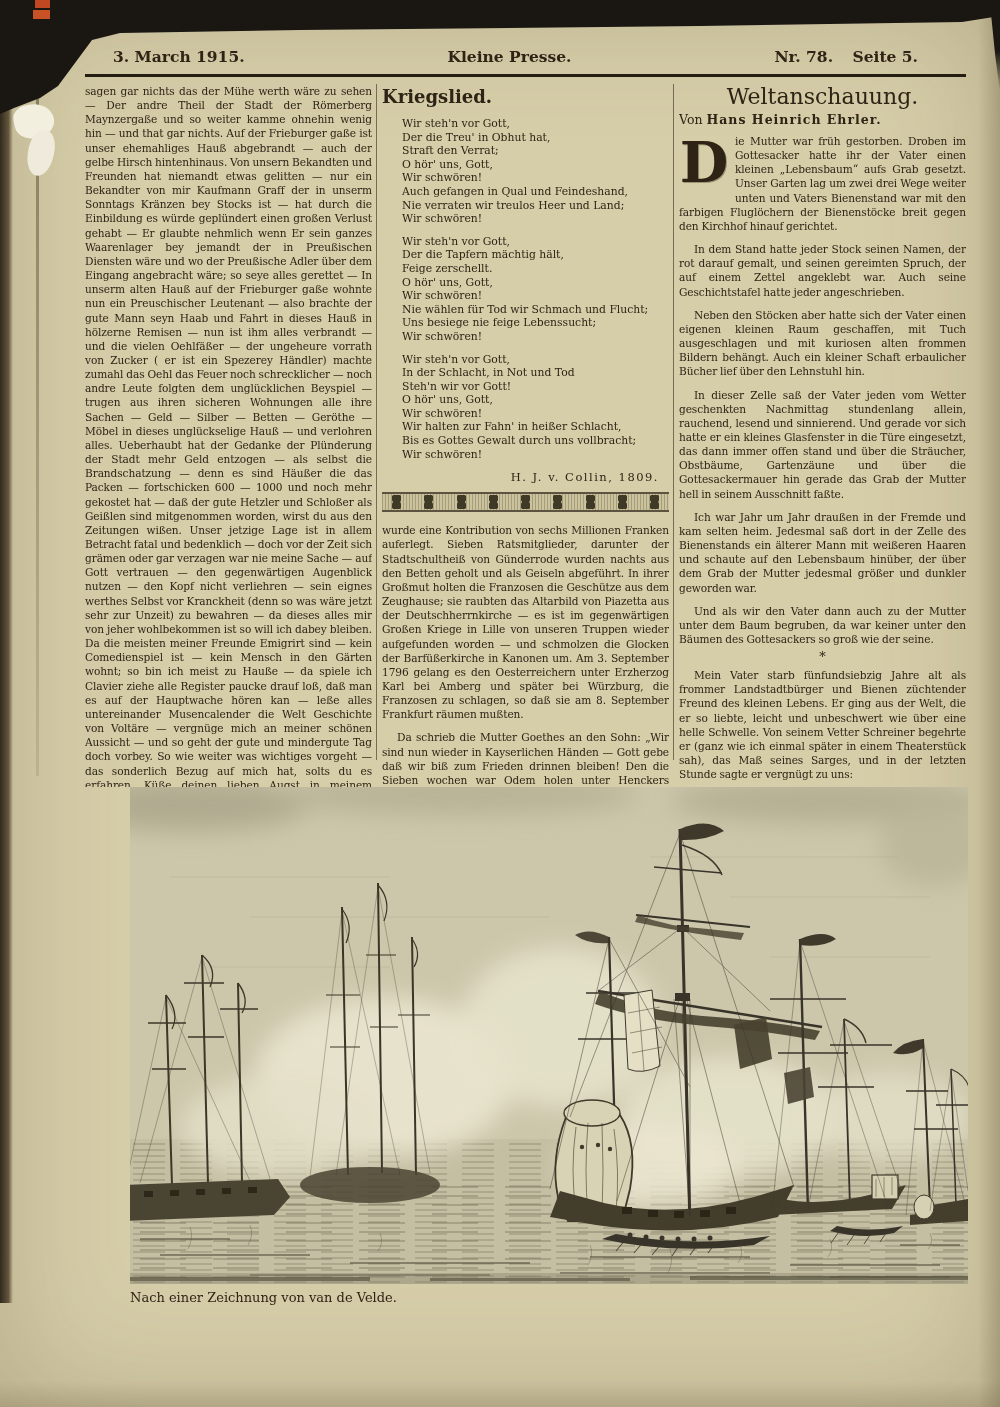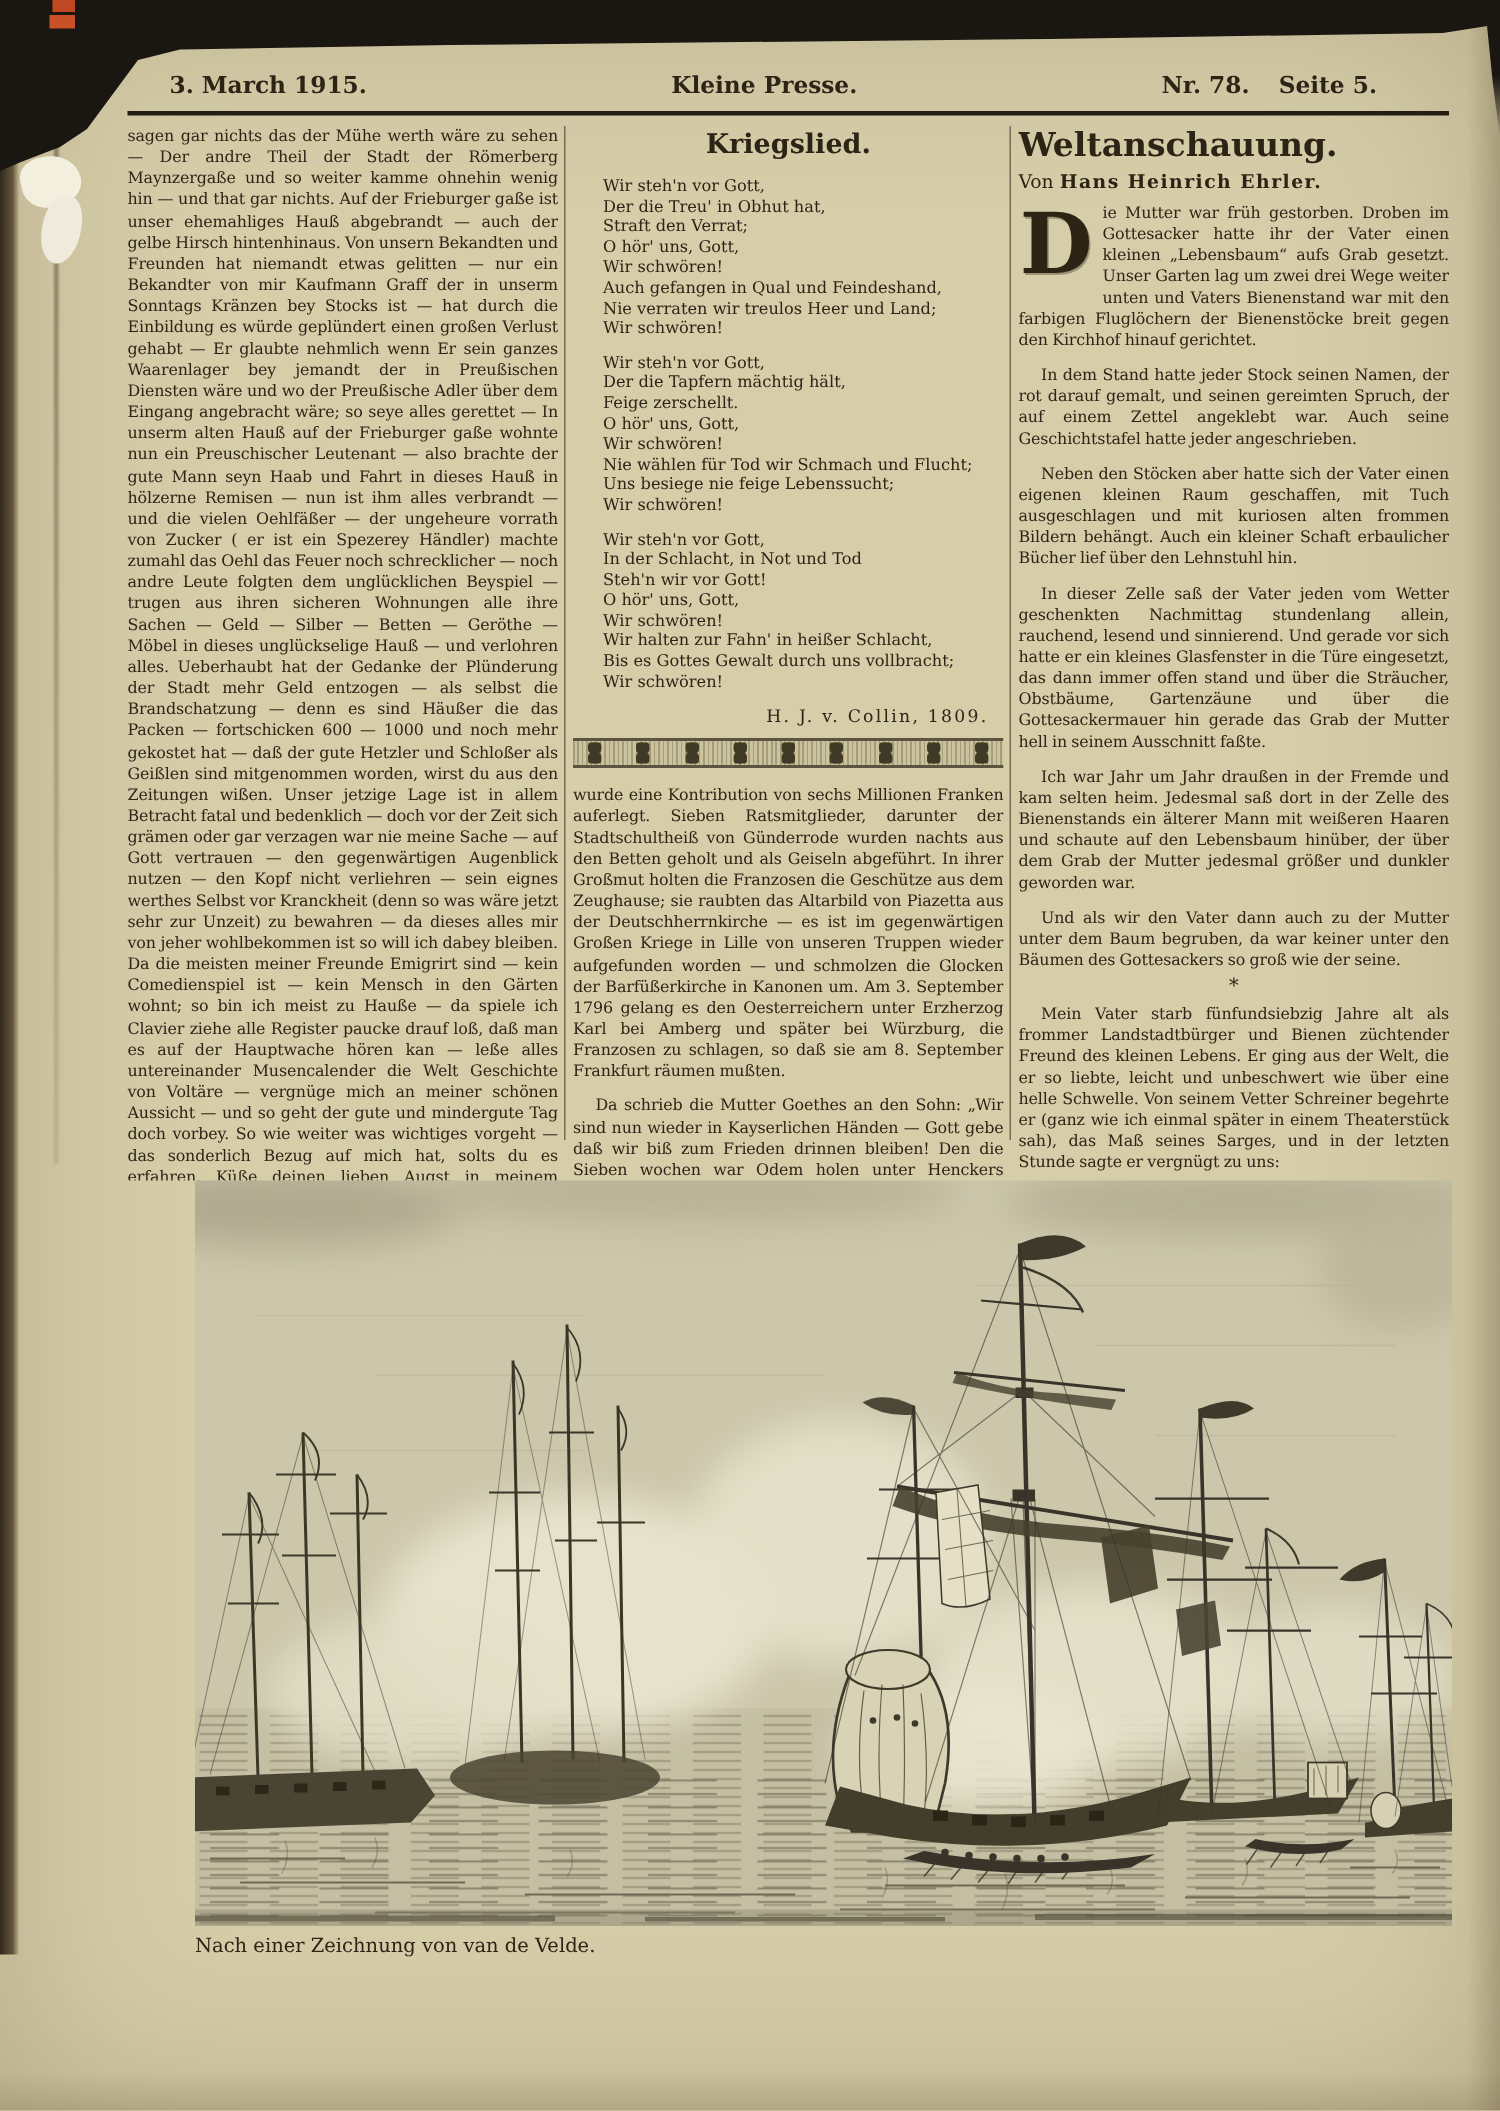--- a/index.html
+++ b/index.html
@@ -39,33 +39,33 @@
   
   .columns{position:absolute;top:84px;left:85px;width:881px;height:703px;display:flex;z-index:3;}
   .col{width:287px;overflow:hidden;}
   .vrule{width:1px;height:676px;background:#766c53;margin:0 5px 0 4px;flex:none;}
   .col p{font-size:10.6px;line-height:14.15px;text-align:justify;margin:0;
     letter-spacing:-0.1px;word-spacing:-0.4px;}
   .col p.indent{text-indent:15px;}
   .col p + p{margin-top:9px;}
 
   
-  .poem-title{font-size:18px;font-weight:bold;text-align:center;margin:2px 0 10px;}
+  .poem-title{font-size:18px;font-weight:bold;text-align:left;margin:2px 0 10px;}
   .stanza{white-space:pre-line;font-size:10.8px;line-height:13.6px;margin:0 0 9px 20px;}
   .poem-sig{text-align:right;font-size:11.5px;letter-spacing:1.5px;margin:2px 10px 8px 0;}
   .ornament-band{height:16px;border-top:2px solid #5c5440;border-bottom:2px solid #5c5440;
     background:repeating-linear-gradient(90deg,#a59c7a 0 1px,#cbc39e 1px 3px);
     display:flex;justify-content:space-between;align-items:center;padding:0 10px;margin:2px 0 11px;}
   .motif{width:9px;height:14px;flex:none;background:
     radial-gradient(circle at 50% 24%,#3f3a26 38%,rgba(63,58,38,0) 46%),
     radial-gradient(circle at 50% 76%,#3f3a26 38%,rgba(63,58,38,0) 46%),
     linear-gradient(90deg,rgba(63,58,38,0) 38%,#3f3a26 38% 62%,rgba(63,58,38,0) 62%);}
 
   
-  .article-title{font-size:22px;font-weight:bold;text-align:left;margin:0 0 3px;}
+  .article-title{font-size:22px;font-weight:normal;text-align:center;margin:0 0 3px;}
   .byline{font-size:12.5px;margin:0 0 7px;}
   .byline b{letter-spacing:1px;}
   .dropcap{float:left;width:50px;height:57px;font-size:56px;line-height:53px;font-weight:bold;
     text-align:center;margin:2px 6px 0 0;text-shadow:1px 1px 0 rgba(46,36,22,.35);}
   .star-sep{text-align:center;font-size:13px;line-height:11px;margin:5px 0 6px;}
 
   
   .figure{position:absolute;left:130px;top:787px;width:838px;height:497px;z-index:3;
     box-shadow:inset 0 0 30px rgba(70,62,40,.35);}
   .figure svg{display:block;}

